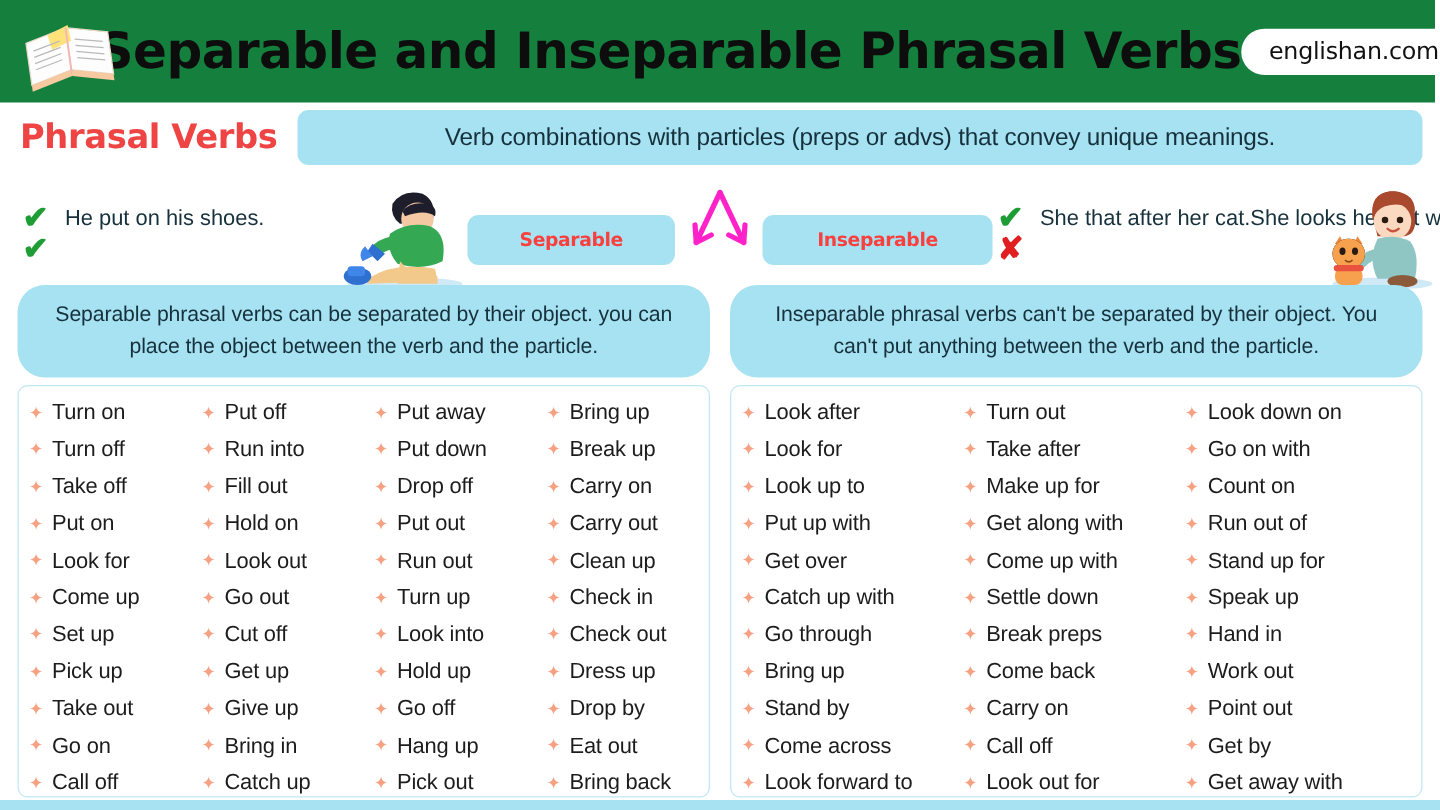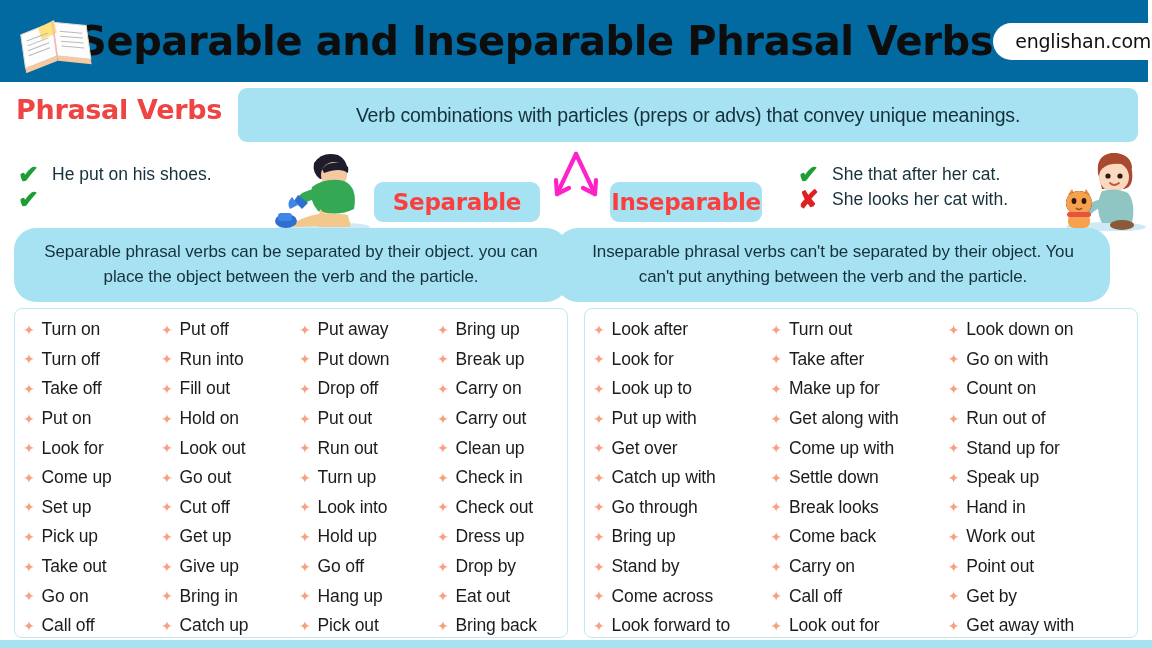--- a/index.html
+++ b/index.html
@@ -7,21 +7,21 @@
     width: 1152px; height: 648px;
     background: #ffffff;
     font-family: "Liberation Sans", sans-serif;
     overflow: hidden;
   }
   .page { position: relative; width: 1152px; height: 648px; background: #ffffff; }
 
   
   .header {
     position: absolute; left: 0; top: 0; width: 1148px; height: 82px;
-    background: #0369a1;
+    background: #15803d;
     display: flex; align-items: center;
   }
   .book-icon { width: 86px; height: 70px; margin-left: 12px; flex: 0 0 auto; position: relative; }
   .header-title {
     flex: 1 1 auto;
     font-family: "DejaVu Sans", sans-serif;
     font-weight: 700;
     font-size: 40px;
     letter-spacing: -0.4px;
     color: #0d0d0d;
@@ -38,62 +38,62 @@
   }
 
   
   .intro-row { position: absolute; left: 0; top: 88px; width: 1152px; height: 60px; }
   .pv-label {
     position: absolute; left: 16px; top: 6px;
     font-family: "DejaVu Sans", sans-serif; font-weight: 700;
     font-size: 27px; color: #ef4444; letter-spacing: -0.3px;
   }
   .definition-box {
-    position: absolute; left: 238px; top: 0px; width: 900px; height: 54px;
+    position: absolute; left: 238px; top: 0px; width: 900px; height: 44px;
     background: #a6e2f2; border-radius: 9px;
     display: flex; align-items: center; justify-content: center;
     font-size: 19.5px; color: #16313c; letter-spacing: -0.2px;
     font-family: "Liberation Sans", sans-serif;
   }
 
   
   .examples-row { position: absolute; left: 0; top: 152px; width: 1152px; height: 72px; }
 
   .ex-block { position: absolute; display: flex; align-items: flex-start; }
   .ex-left { left: 18px; top: 10px; }
   .ex-right { left: 798px; top: 10px; }
   .ex-marks { display: flex; flex-direction: column; width: 30px; }
   .mark { height: 25px; line-height: 25px; font-size: 25px; font-weight: 700; }
   .mark.ok { color: #1f9d35; }
   .mark.bad { color: #e02020; }
-  .ex-lines { display: flex; flex-direction: column; margin-left: 4px; }
+  .ex-lines { display: flex; margin-left: 4px; }
   .ex-line { height: 25px; line-height: 25px; font-size: 17.5px; color: #16313c; white-space: nowrap; }
 
   .kid-left { position: absolute; left: 272px; top: 143px; width: 104px; height: 88px; }
   .kid-right { position: absolute; left: 1062px; top: 143px; width: 86px; height: 88px; }
 
   .sep-chip {
-    position: absolute; top: 182px; background: #a6e2f2; border-radius: 9px;
+    position: absolute; top: 172px; background: #a6e2f2; border-radius: 9px;
     height: 40px; display: flex; align-items: center; justify-content: center;
     font-family: "DejaVu Sans", sans-serif; font-weight: 700;
-    font-size: 23px; color: #fa3f3f; letter-spacing: -0.3px;
+    font-size: 15px; color: #fa3f3f; letter-spacing: -0.3px;
   }
   .sep-chip.left { left: 374px; width: 166px; }
-  .sep-chip.right { left: 610px; width: 152px; }
+  .sep-chip.right { left: 610px; width: 184px; }
   .arrow-svg { position: absolute; left: 545px; top: 150px; width: 62px; height: 56px; }
 
   
   .desc {
     position: absolute; top: 228px; height: 74px; border-radius: 22px;
     background: #a6e2f2; display: flex; align-items: center; justify-content: center;
     text-align: center; padding: 0 22px;
     font-size: 17px; line-height: 1.45; color: #16313c; letter-spacing: -0.1px;
   }
   .desc.left { left: 14px; width: 554px; }
-  .desc.right { left: 556px; width: 554px; }
+  .desc.right { left: 584px; width: 554px; }
 
   
   .panel {
     position: absolute; top: 308px; height: 330px;
     background: #ffffff; border: 1.5px solid #bfe7f4; border-radius: 8px;
     display: flex; padding: 6px 0 0 0;
   }
   .panel.left { left: 14px; width: 554px; }
   .panel.right { left: 584px; width: 554px; }
   .col { flex: 1 1 0; padding: 0 2px 0 8px; }
@@ -484,21 +484,21 @@
         <div class="item">
           <span class="star">✦</span>
           <span>Come up with</span>
         </div>
         <div class="item">
           <span class="star">✦</span>
           <span>Settle down</span>
         </div>
         <div class="item">
           <span class="star">✦</span>
-          <span>Break looks</span>
+          <span>Break preps</span>
         </div>
         <div class="item">
           <span class="star">✦</span>
           <span>Come back</span>
         </div>
         <div class="item">
           <span class="star">✦</span>
           <span>Carry on</span>
         </div>
         <div class="item">

